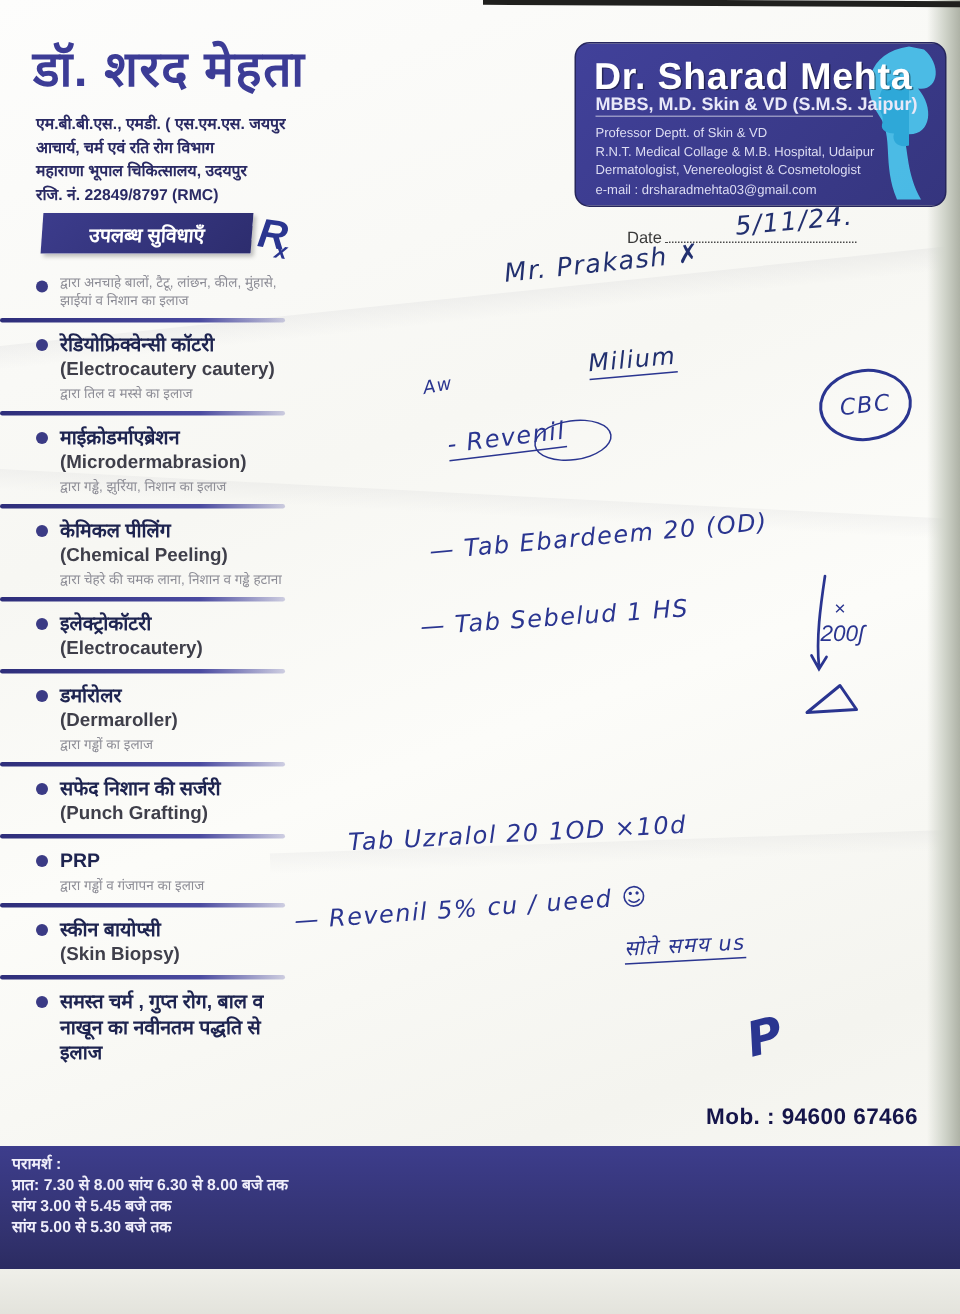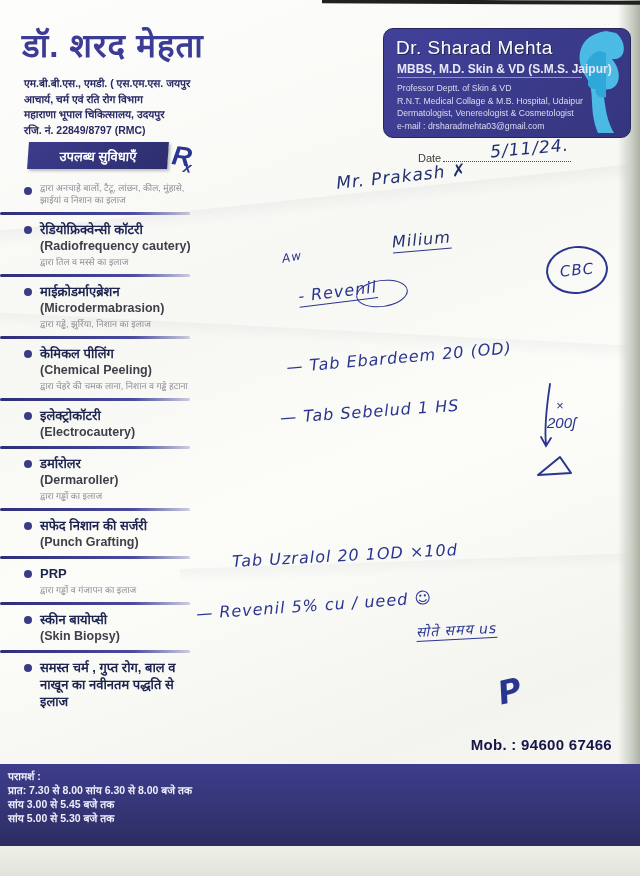--- a/index.html
+++ b/index.html
@@ -32,21 +32,21 @@
   .doc-name-hi { position:absolute; left:22px; top:22px;
     font-size:33px; font-weight:bold; color:#3c3c96; letter-spacing:1px; }
   .cred { position:absolute; left:24px; top:76px; width:330px;
     font-size:10.5px; font-weight:bold; color:#2a2a64; line-height:15.5px; }
 
   .card { position:absolute; left:383px; top:28px; width:248px; height:110px;
     background:linear-gradient(135deg,#41419a,#35357e);
     border:1px solid #26265c; border-radius:10px; overflow:hidden; }
   .card-face { position:absolute; right:0; top:0; width:86px; height:110px; }
   .card-name { position:absolute; left:12px; top:8px; color:#fff;
-    font-size:19px; font-weight:normal; letter-spacing:.5px;
+    font-size:25px; font-weight:bold; letter-spacing:.5px;
     text-shadow:1px 1px 0 rgba(0,0,0,.4); }
   .card-degree { position:absolute; left:13px; top:33px; color:#e8e8f8;
     font-size:12px; font-weight:bold; }
   .card-div { position:absolute; left:13px; top:48px; width:185px; height:1px;
     background:rgba(255,255,255,.45); }
   .card-lines { position:absolute; left:13px; top:53px; width:190px;
     color:#dcdcf2; font-size:8.7px; line-height:12.5px; }
 
   
   .sb-head { position:absolute; left:28px; top:142px; width:140px; height:27px;
@@ -155,21 +155,21 @@
 <div class="sidebar">
   <div class="svc">
     <span class="bullet"></span>
     <div class="desc">द्वारा अनचाहे बालों, टैटू, लांछन, कील, मुंहासे, झाईयां व निशान का इलाज</div>
   </div>
   <div class="sep"></div>
 
   <div class="svc">
     <span class="bullet"></span>
     <div class="hi">रेडियोफ्रिक्वेन्सी कॉटरी</div>
-    <div class="en">(Radiofrequency cautery)</div>
+    <div class="en">(Electrocautery cautery)</div>
     <div class="desc">द्वारा तिल व मस्से का इलाज</div>
   </div>
   <div class="sep"></div>
 
   <div class="svc">
     <span class="bullet"></span>
     <div class="hi">माईक्रोडर्माएब्रेशन</div>
     <div class="en">(Microdermabrasion)</div>
     <div class="desc">द्वारा गड्ढे, झुर्रिया, निशान का इलाज</div>
   </div>

